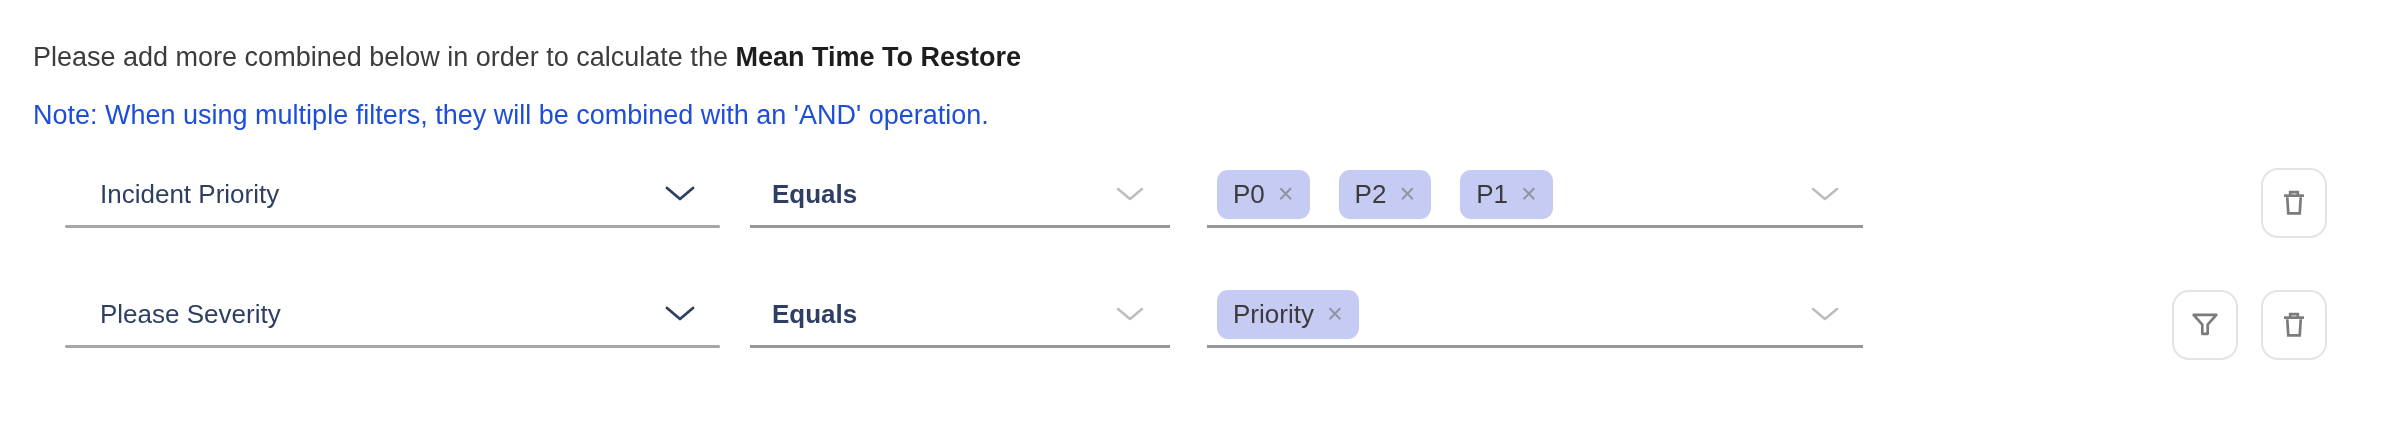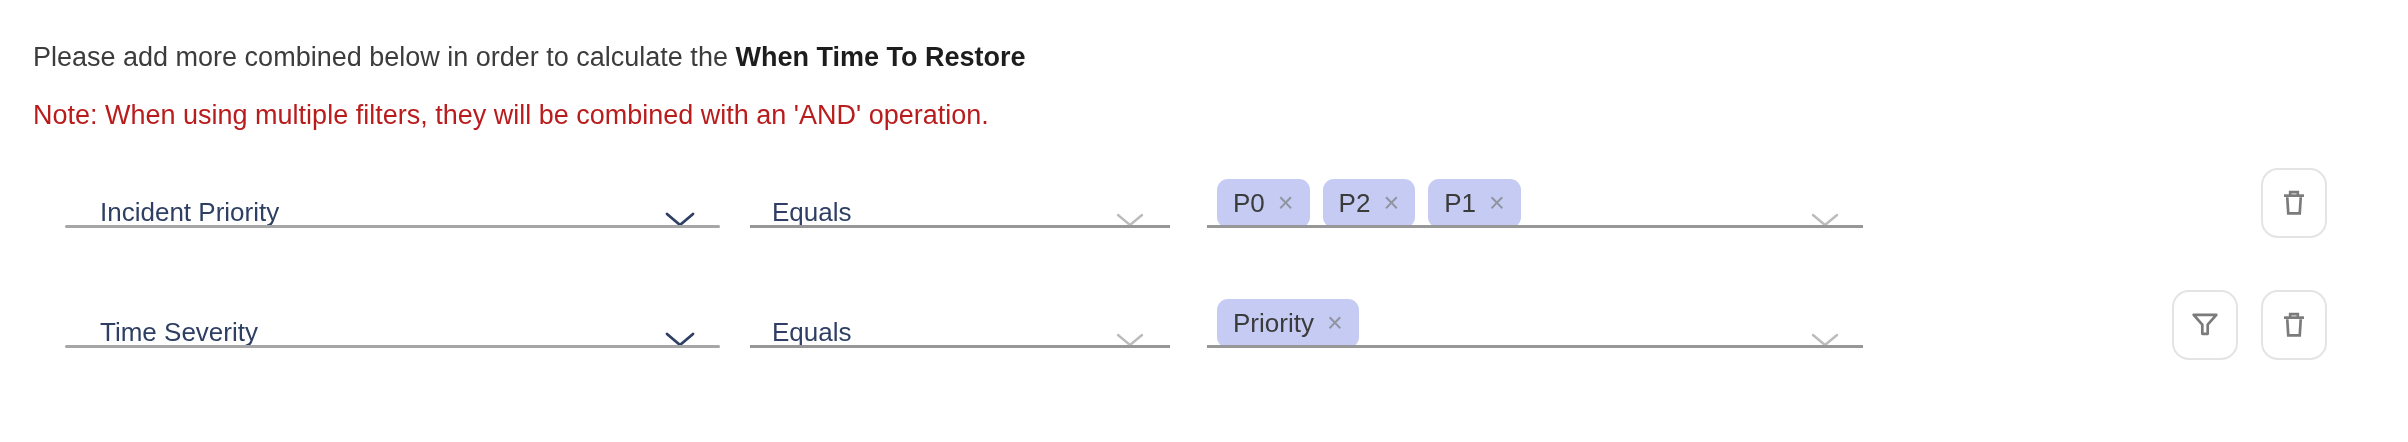--- a/index.html
+++ b/index.html
@@ -13,40 +13,41 @@
 
   
   .line1 {
     position: absolute; left: 33px; top: 40px;
     font-size: 27px; line-height: 34px; color: #3c3c3c;
     white-space: pre;
   }
   .line1 .metric { color: #1d1d1d; font-weight: 700; }
   .line2 {
     position: absolute; left: 33px; top: 98px;
-    font-size: 27px; line-height: 34px; color: #b91c1c;
+    font-size: 27px; line-height: 34px; color: #1d4ed8;
   }
 
   
   .sel {
     position: absolute; height: 68px;
-    display: flex; align-items: flex-end;
+    display: flex; align-items: center;
     cursor: pointer;
+    gap: 16px;
   }
   .underbar {
     position: absolute; left: 0; right: 0; bottom: 0;
     height: 3px; background: #979797;
   }
   .underbar.rounded { border-radius: 3px; background: #a6a6a6; }
 
   .row1 .sel { top: 160px; }
   .row2 .sel { top: 280px; }
 
   .f-field { left: 65px;  width: 655px; padding: 0 25px 0 35px; }
-  .f-op    { left: 750px; width: 420px; padding: 0 26px 0 22px; }
+  .f-op    { left: 750px; width: 420px; padding: 0 26px 0 22px; font-weight: bold; }
   .f-val   { left: 1207px; width: 656px; padding: 0 24px 0 10px; }
 
   .sel-label { font-size: 26px; color: #2e3f63; }
   .spacer { flex: 1; }
   .chev { display: flex; align-items: center; }
   .chev svg { display: block; }
 
   
   .tag {
     display: inline-flex; align-items: center;
@@ -71,21 +72,21 @@
     cursor: pointer;
   }
   .icon-btn svg { display: block; }
   #btn-del-1    { left: 2261px; top: 168px; }
   #btn-filter-2 { left: 2172px; top: 290px; }
   #btn-del-2    { left: 2261px; top: 290px; }
 </style>
 </head>
 <body>
 
-<div class="line1"><span>Please add more combined below in order to calculate the </span><span class="metric">When Time To Restore</span></div>
+<div class="line1"><span>Please add more combined below in order to calculate the </span><span class="metric">Mean Time To Restore</span></div>
 
 <div class="line2">Note: When using multiple filters, they will be combined with an 'AND' operation.</div>
 
 <div class="row1">
 
   <div class="sel f-field">
     <span class="sel-label">Incident Priority</span>
     <span class="spacer"></span>
     <span class="chev">
       <svg width="30" height="16" viewBox="0 0 30 16" fill="none">
@@ -135,21 +136,21 @@
         <path d="M5.9 6.8 h12.2"></path>
         <path d="M7.3 8.9 l0.65 10.4 h8.1 l0.65 -10.4"></path>
       </svg>
     </span>
   </div>
 </div>
 
 <div class="row2">
 
   <div class="sel f-field">
-    <span class="sel-label">Time Severity</span>
+    <span class="sel-label">Please Severity</span>
     <span class="spacer"></span>
     <span class="chev">
       <svg width="30" height="16" viewBox="0 0 30 16" fill="none">
         <polyline points="2,2 15,13 28,2" stroke="#2e3f63" stroke-width="2.8" stroke-linecap="round" stroke-linejoin="round"></polyline>
       </svg>
     </span>
     <span class="underbar rounded"></span>
   </div>
 
   <div class="sel f-op">

